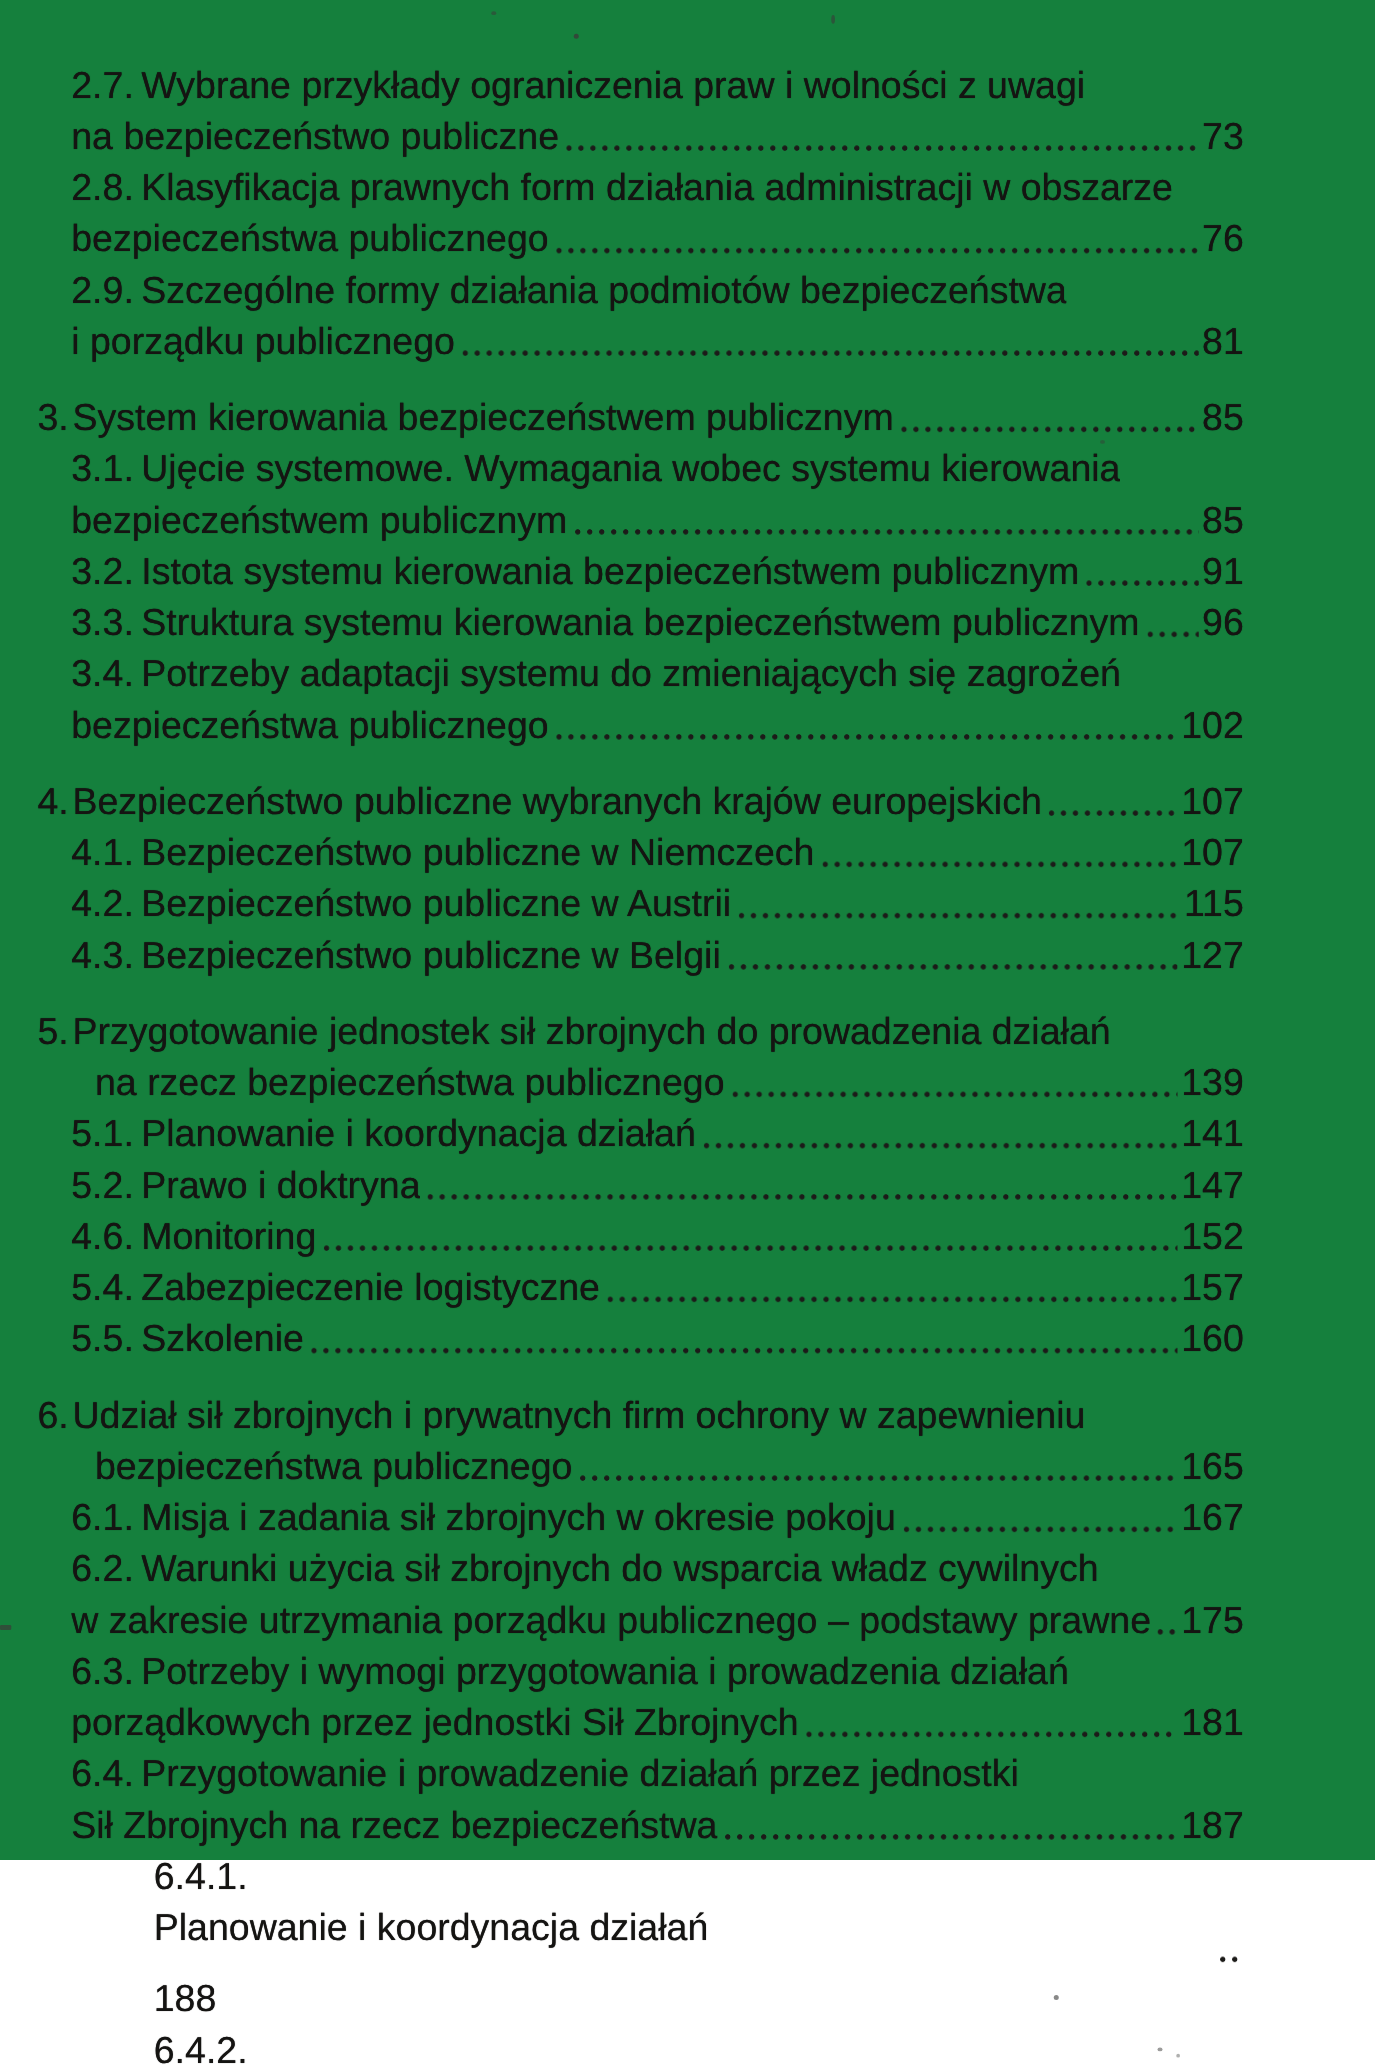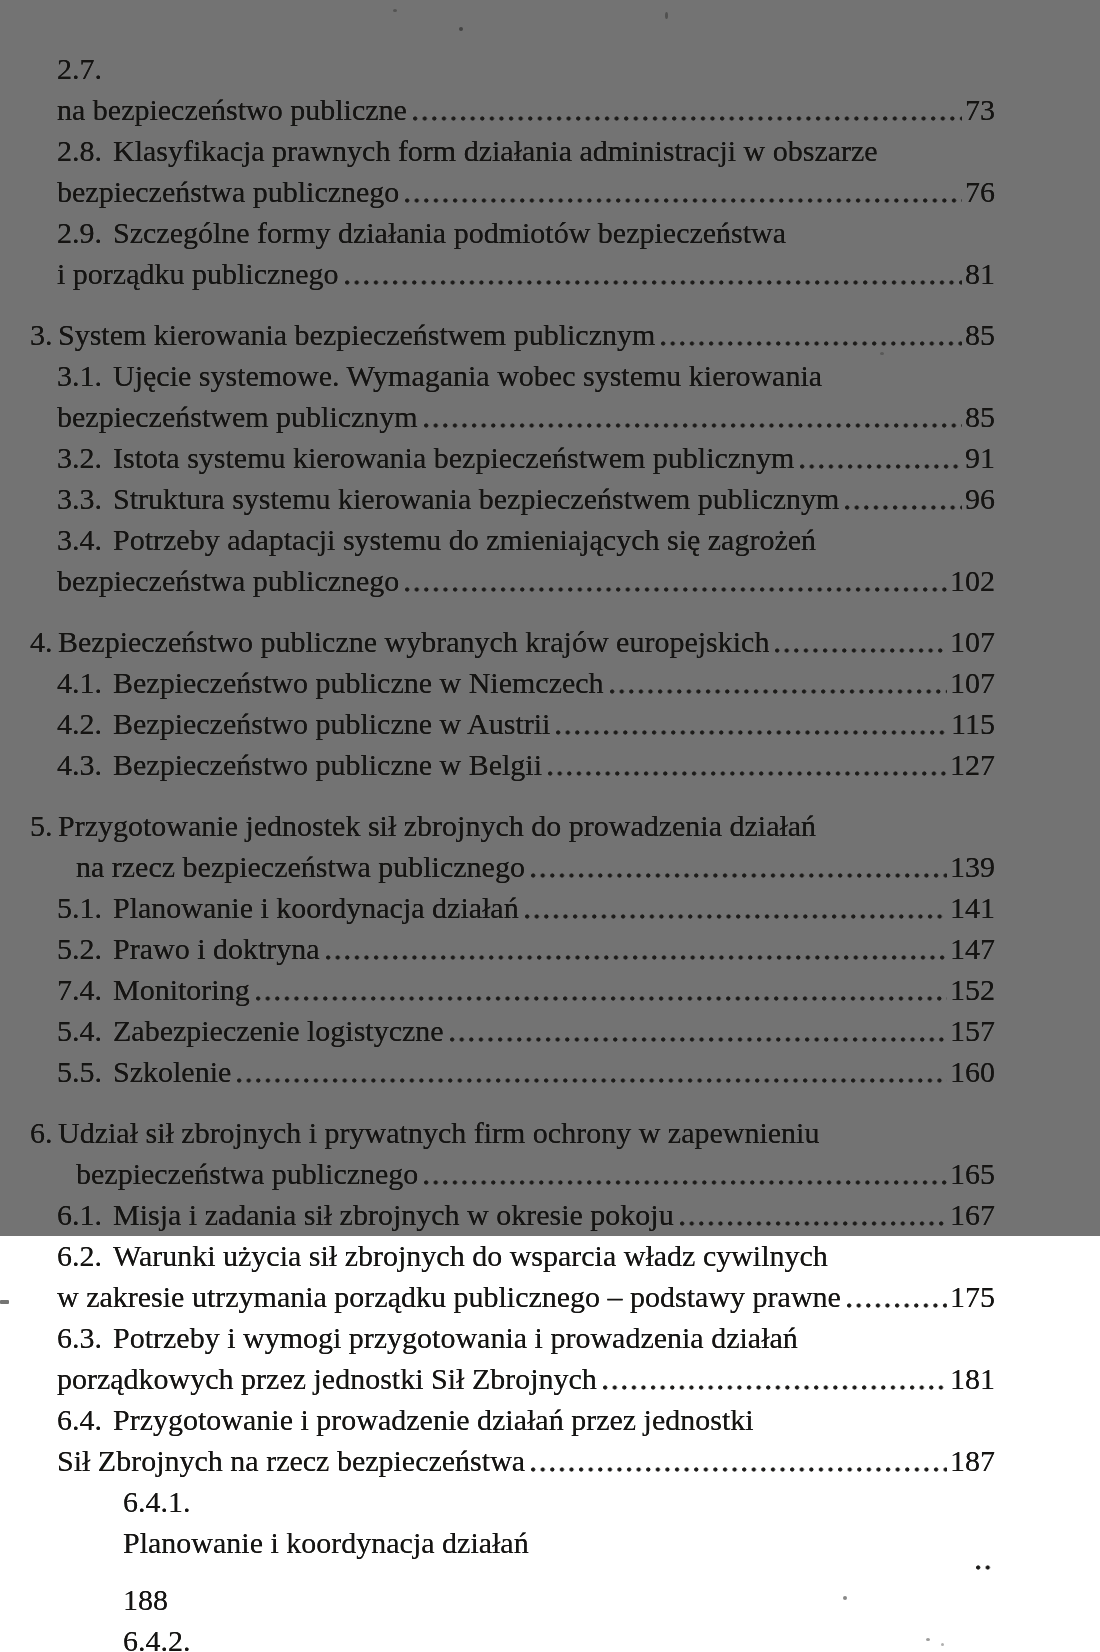--- a/index.html
+++ b/index.html
@@ -9,23 +9,23 @@
   }
   body {
     width: 1100px;
     height: 1652px;
     overflow: hidden;
     background: #ffffff;
   }
   .page {
     position: relative;
     width: 1100px;
-    height: 1236px;
-    background: #737373;
-    font-family: Liberation Serif, serif;
+    height: 1488px;
+    background: #15803d;
+    font-family: Liberation Sans, sans-serif;
     color: #151412;
     box-sizing: border-box;
     padding: 48px 105px 0 0;
   }
   .toc {
     width: 100%;
   }
   .row {
     display: flex;
     align-items: baseline;
@@ -76,20 +76,21 @@
   }
   .speck.dash { border-radius: 1px; }
 </style>
 </head>
 <body>
 
 <div class="page">
   <div class="toc" id="toc">
       <div class="row lvl2">
         <span class="num">2.7.</span>
+        <span class="txt">Wybrane przykłady ograniczenia praw i wolności z uwagi</span>
       </div>
       <div class="row lvl2 cont">
         <span class="txt">na bezpieczeństwo publiczne</span>
         <span class="dots"></span>
         <span class="page-num">73</span>
       </div>
       <div class="row lvl2">
         <span class="num">2.8.</span>
         <span class="txt">Klasyfikacja prawnych form działania administracji w obszarze</span>
       </div>
@@ -182,21 +183,21 @@
         <span class="dots"></span>
         <span class="page-num">141</span>
       </div>
       <div class="row lvl2">
         <span class="num">5.2.</span>
         <span class="txt">Prawo i doktryna</span>
         <span class="dots"></span>
         <span class="page-num">147</span>
       </div>
       <div class="row lvl2">
-        <span class="num">7.4.</span>
+        <span class="num">4.6.</span>
         <span class="txt">Monitoring</span>
         <span class="dots"></span>
         <span class="page-num">152</span>
       </div>
       <div class="row lvl2">
         <span class="num">5.4.</span>
         <span class="txt">Zabezpieczenie logistyczne</span>
         <span class="dots"></span>
         <span class="page-num">157</span>
       </div>

